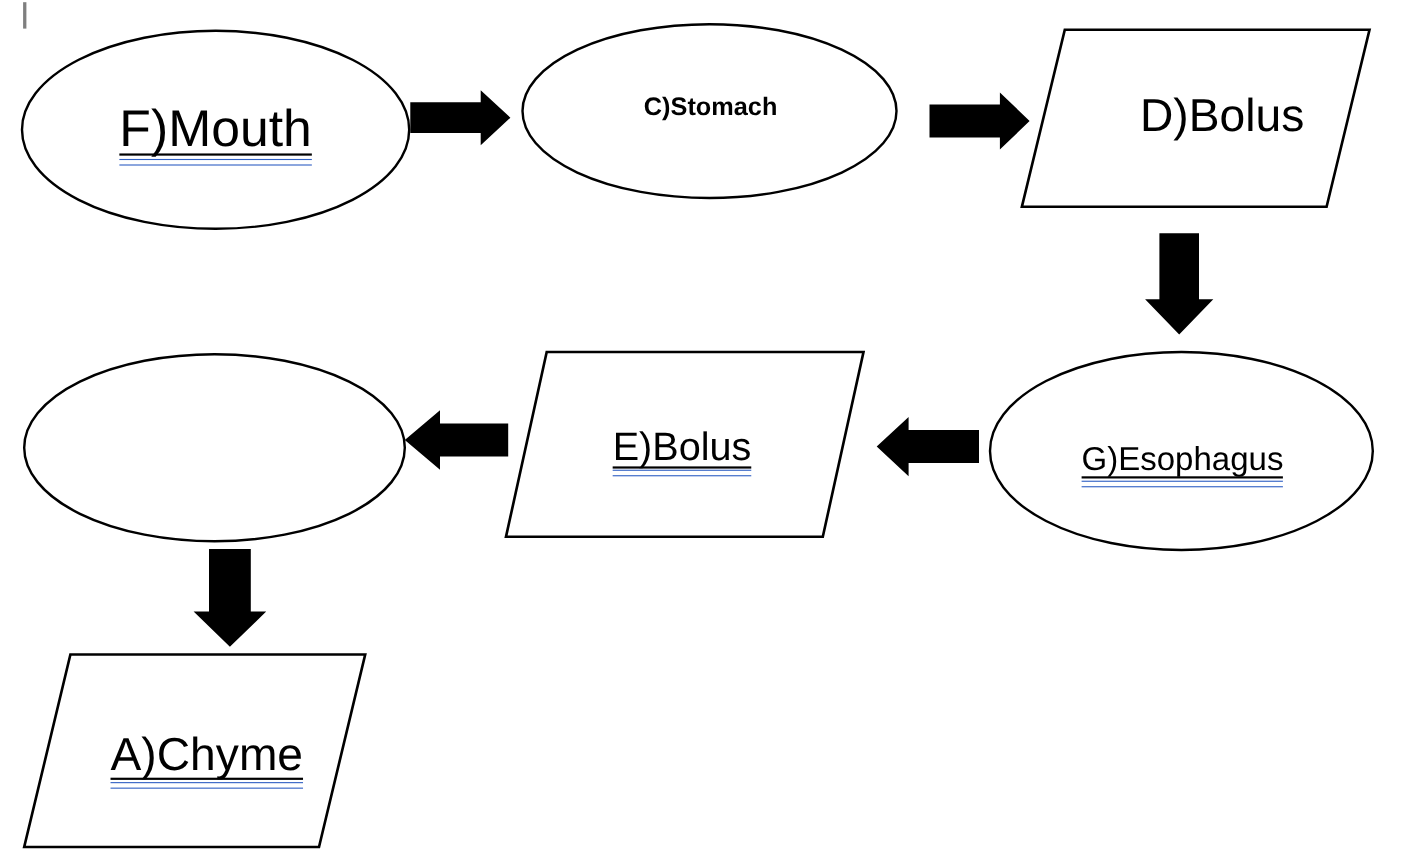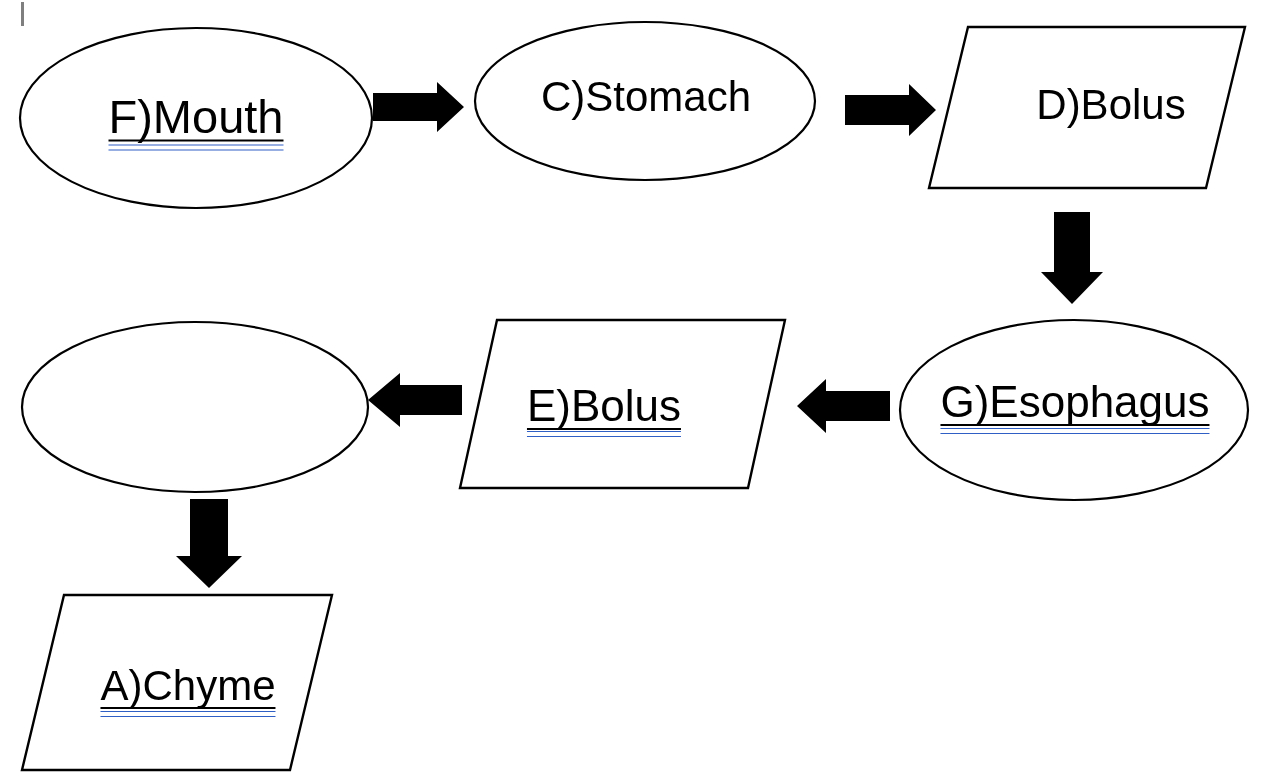--- a/index.html
+++ b/index.html
@@ -95,38 +95,38 @@
   <div class="caret" style="left:21px; top:2px; width:3px; height:24px;"></div>
 
   <div class="node-label" style="left:196px; top:116px; font-size:47px;">
     <span class="ul-wrap">
       <span>F)Mouth</span>
       <span class="black-underline" style="bottom:-2px;"></span>
       <span class="dbl-underline" style="bottom:-11px;"></span>
     </span>
   </div>
 
-  <div class="node-label" style="left:646px; top:97px; font-size:42px;">
+  <div class="node-label" style="left:646px; top:97px; font-size:23px;font-weight:bold;">
     <span>C)Stomach</span>
   </div>
 
   <div class="node-label" style="left:1079px; top:105px; font-size:42px;margin-left:32px;">
     <span>D)Bolus</span>
   </div>
 
 
-  <div class="node-label" style="left:604px; top:406px; font-size:44px;text-align:center;">
+  <div class="node-label" style="left:620px; top:406px; font-size:36px;text-align:center;">
     <span class="ul-wrap">
       <span>E)Bolus</span>
       <span class="black-underline" style="bottom:-2px;"></span>
       <span class="dbl-underline" style="bottom:-9px;"></span>
     </span>
   </div>
 
-  <div class="node-label" style="left:1075px; top:402px; font-size:44px;">
+  <div class="node-label" style="left:1075px; top:418px; font-size:30px;">
     <span class="ul-wrap">
       <span>G)Esophagus</span>
       <span class="black-underline" style="bottom:-2px;"></span>
       <span class="dbl-underline" style="bottom:-10px;"></span>
     </span>
   </div>
 
   <div class="node-label" style="left:188px; top:686px; font-size:42px;">
     <span class="ul-wrap">
       <span>A)Chyme</span>

